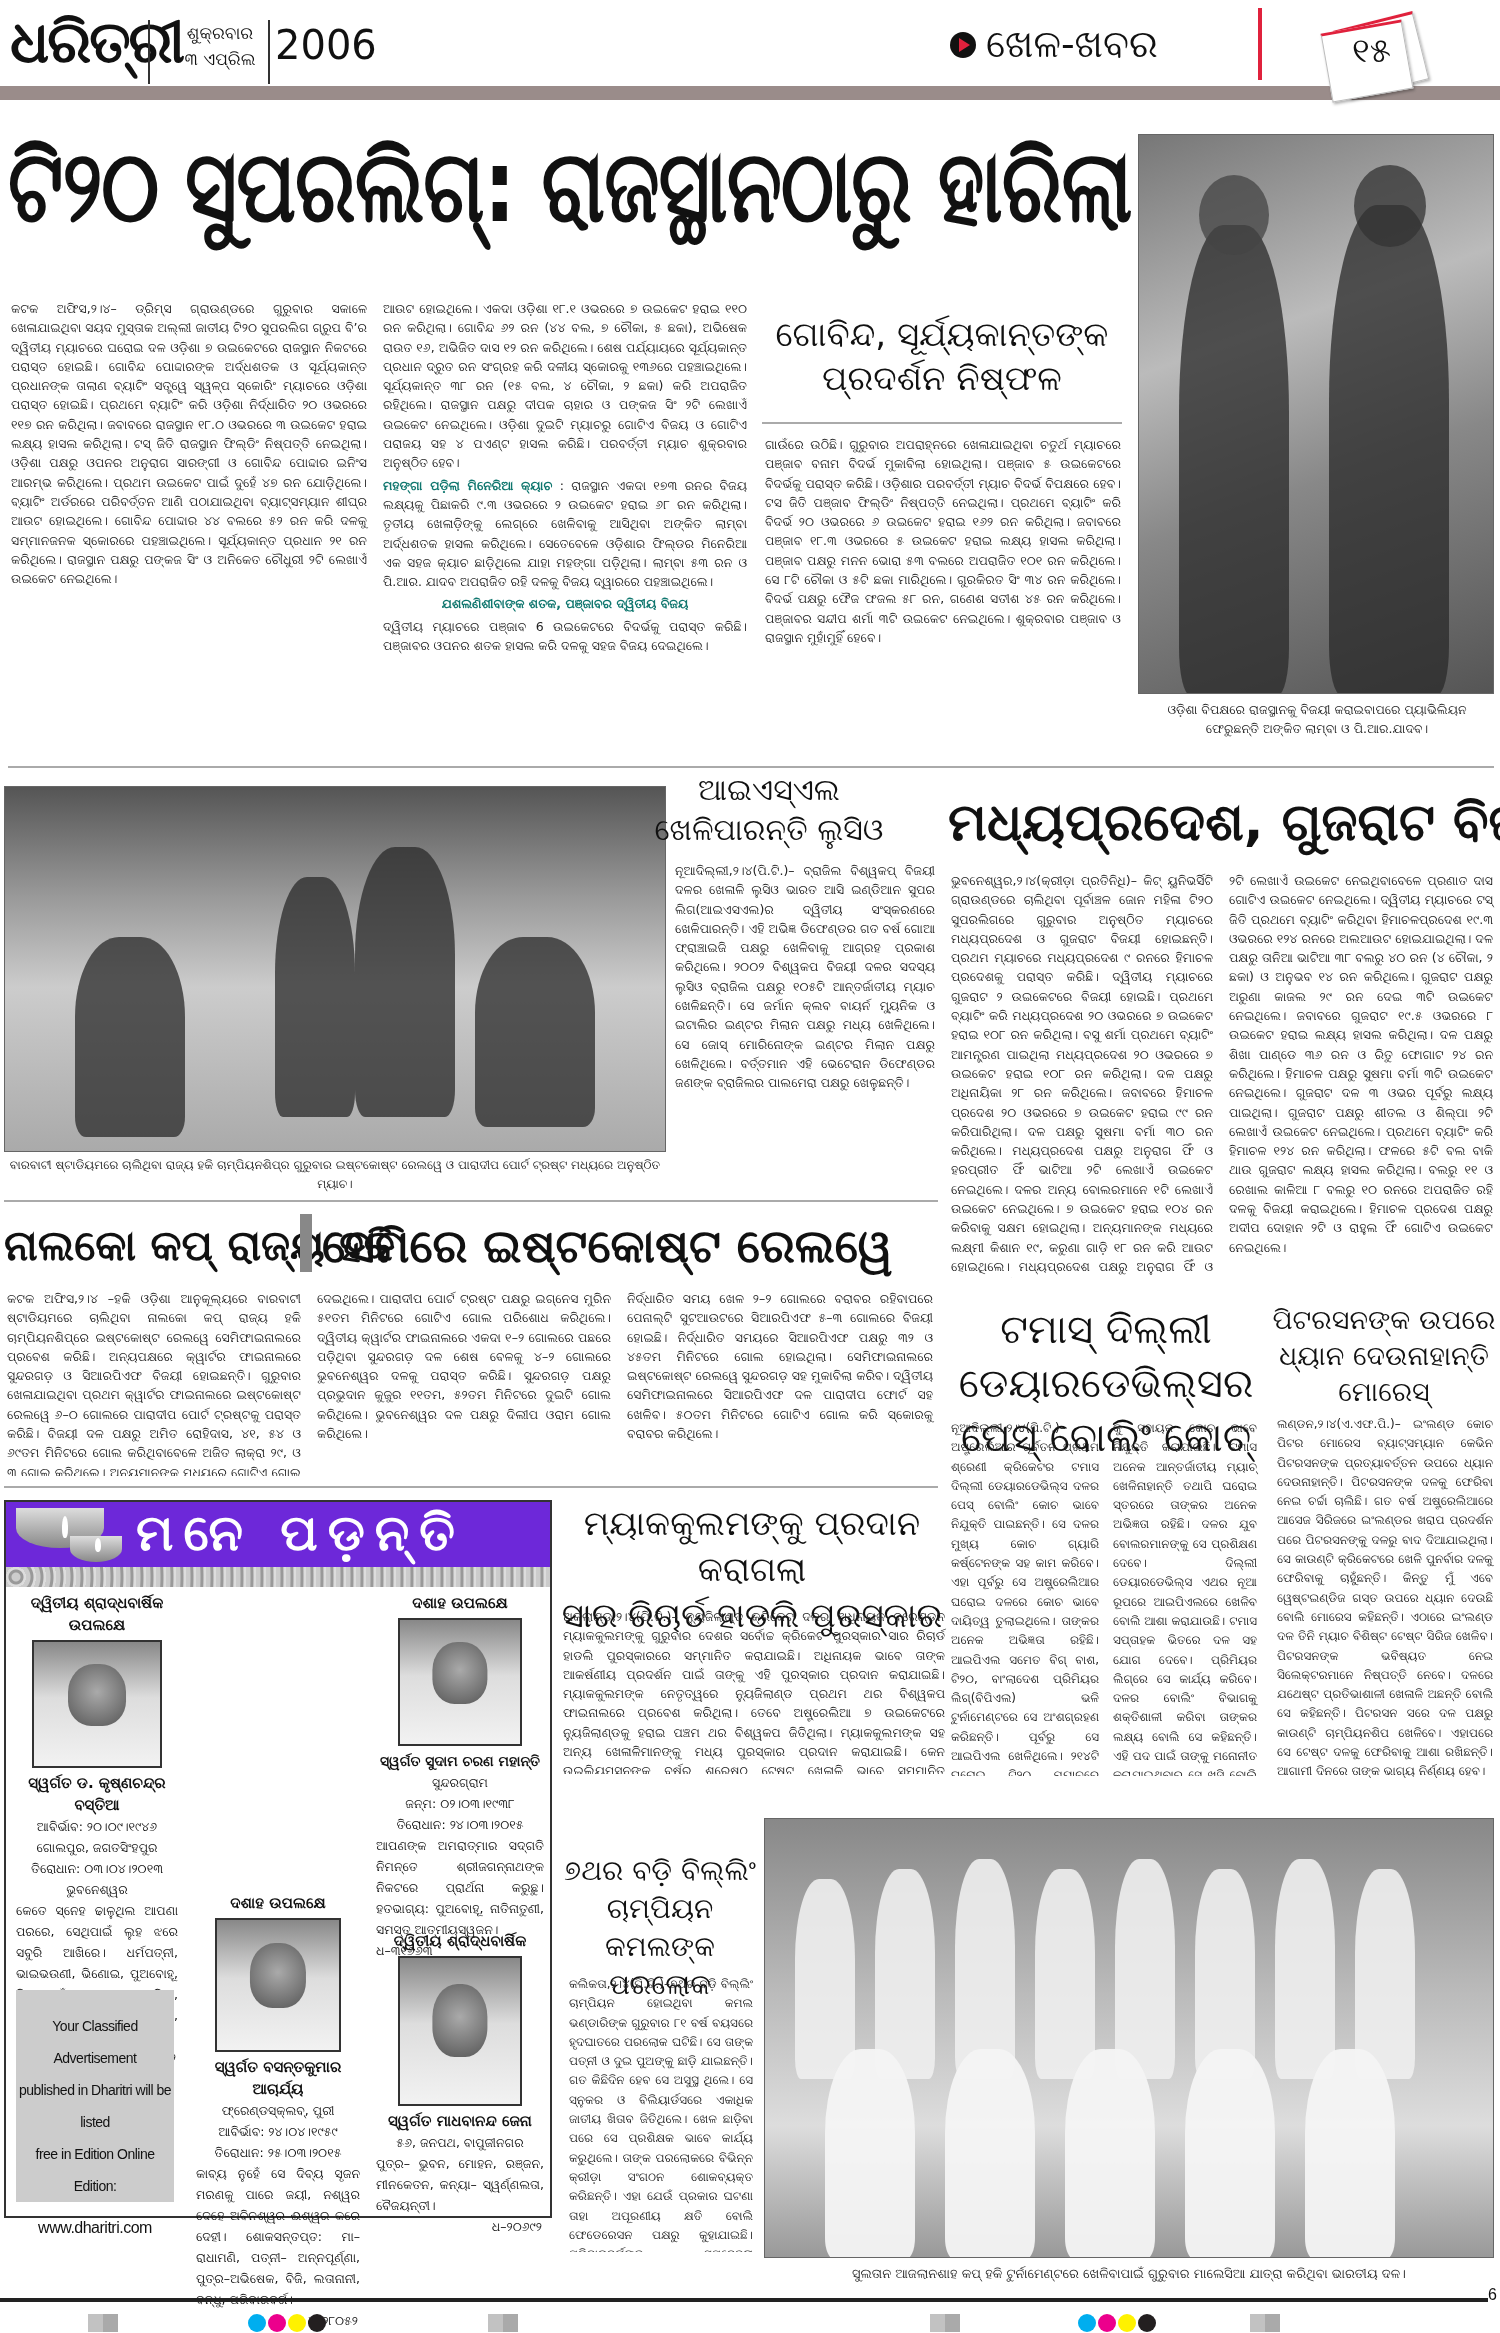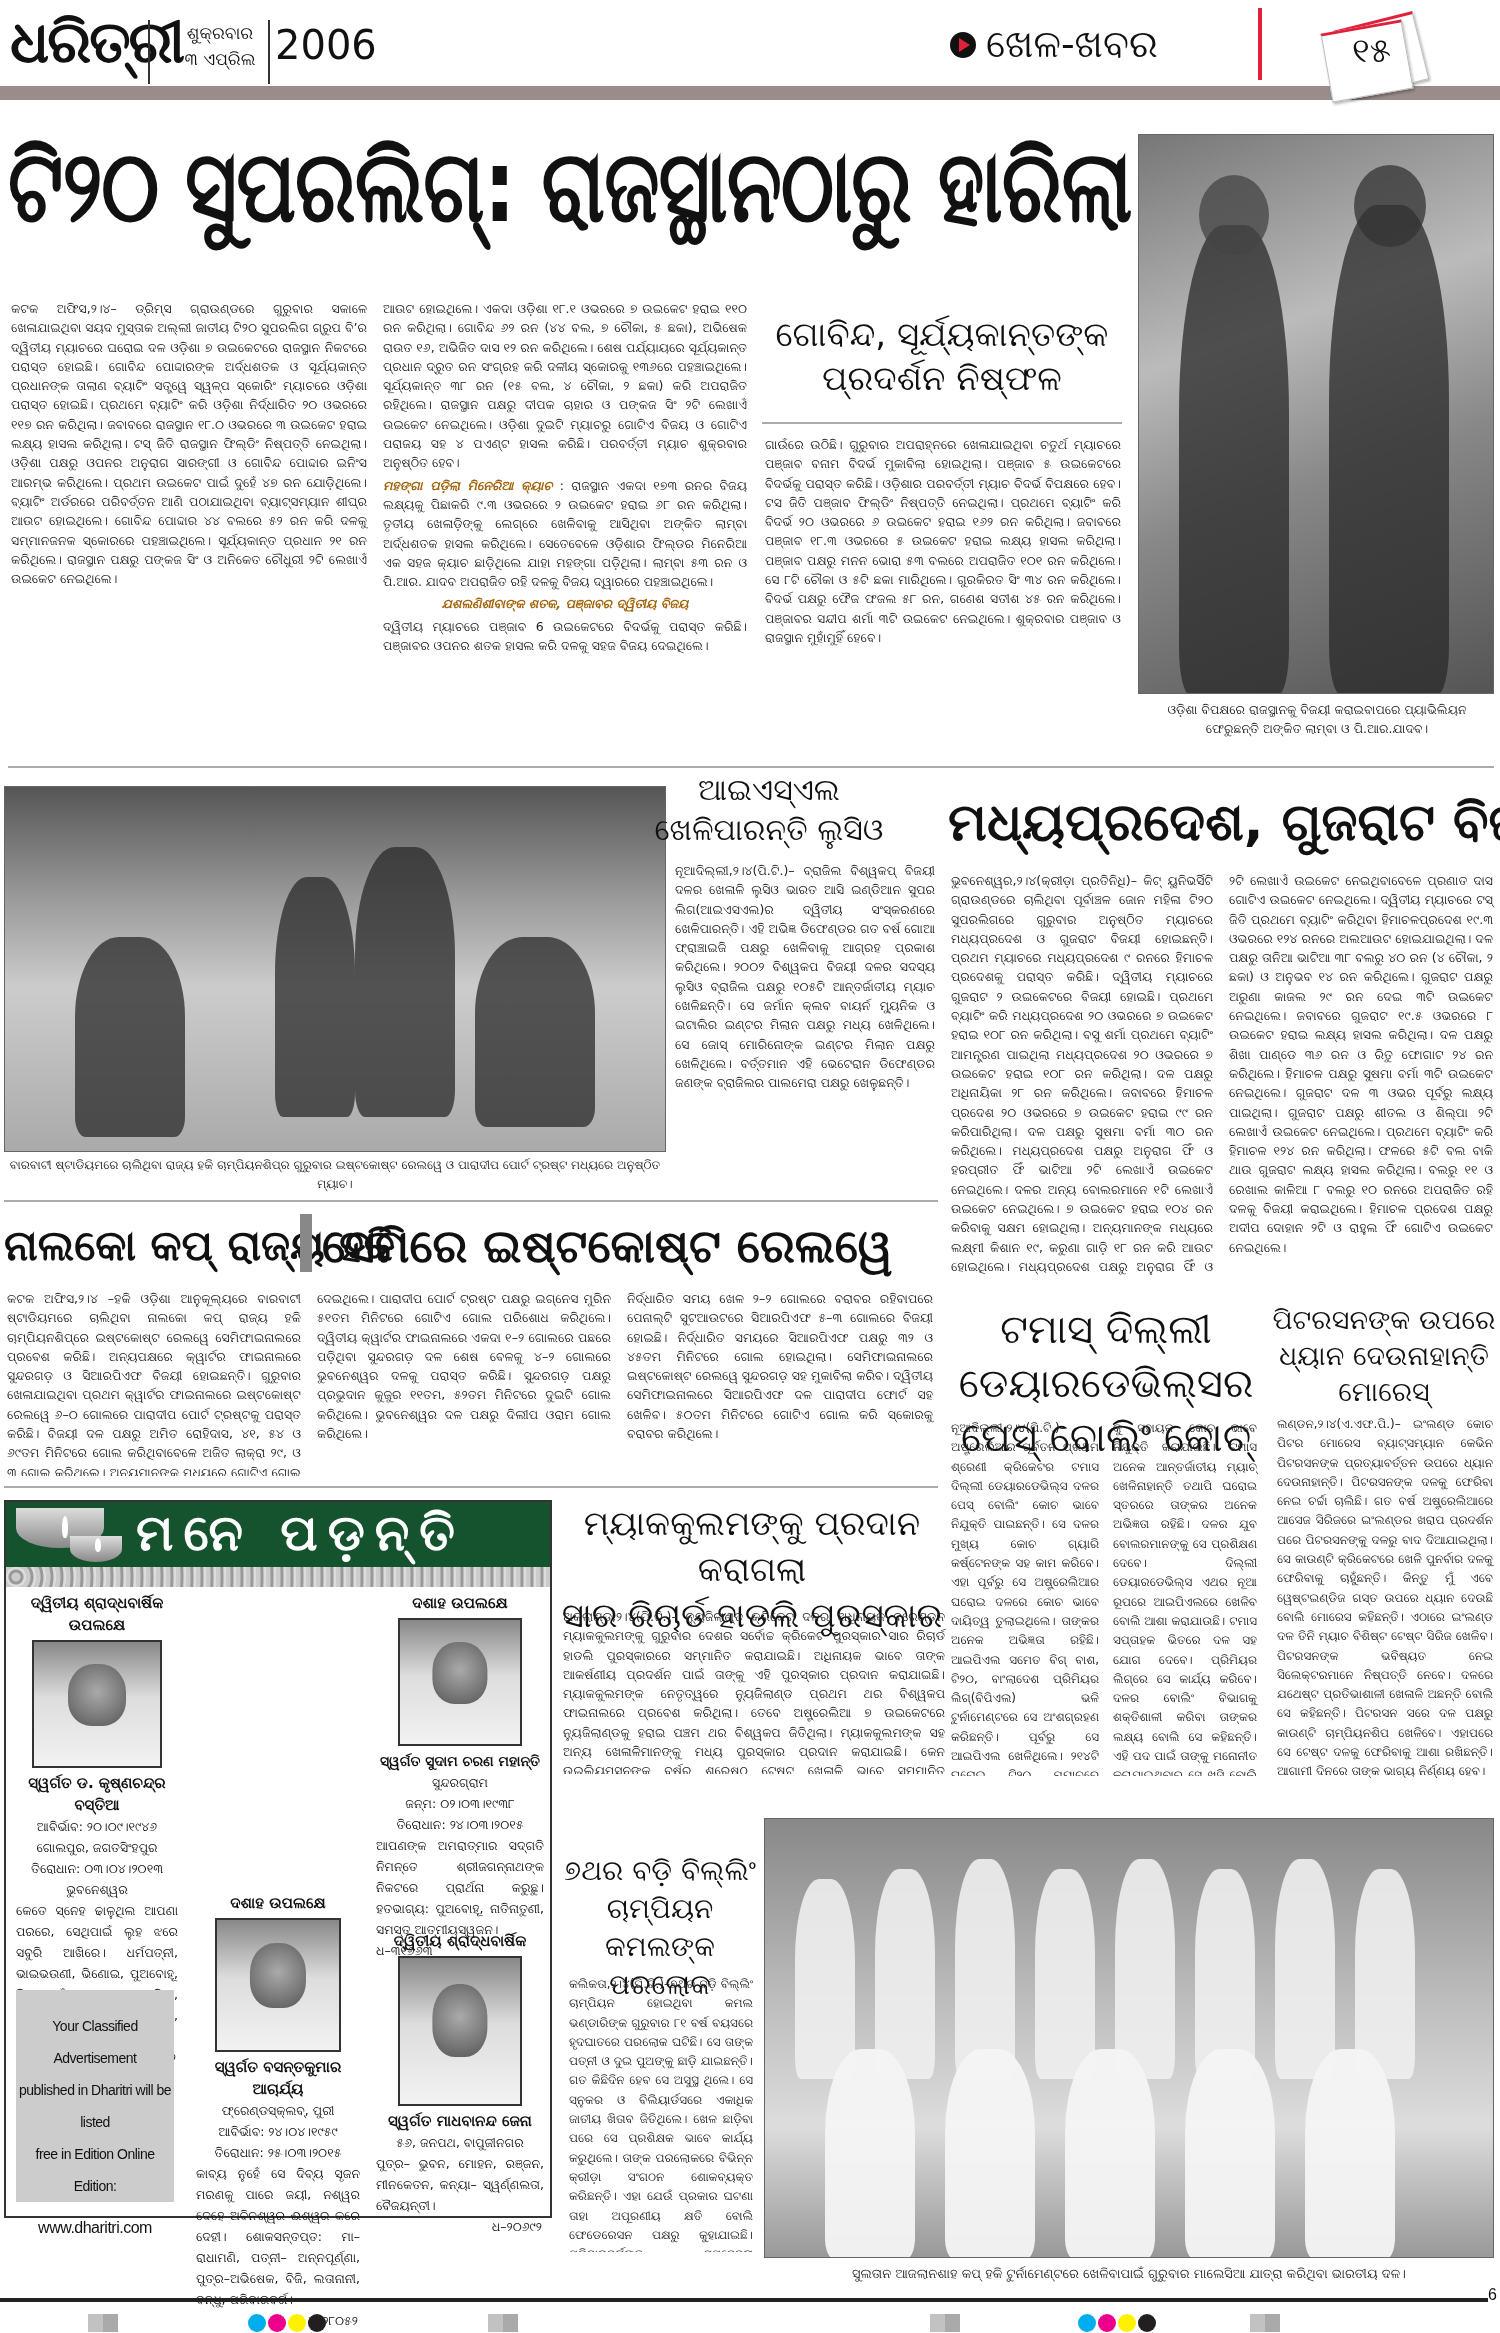--- a/index.html
+++ b/index.html
@@ -2,21 +2,21 @@
 <html><head>
 <meta charset="utf-8">
 <style>
   * { box-sizing: border-box; margin: 0; padding: 0; }
   html, body { width: 1500px; height: 2333px; background: #fff; overflow: hidden; }
   body { font-family: "DejaVu Sans", sans-serif; color: #111; position: relative; }
 
   .abs { position: absolute; }
   .body-text { font-size: 12.5px; line-height: 19.3px; text-align: justify; color: #222; overflow: hidden; }
   .body-text p { margin: 3px; text-indent: 0; }
-  .body-text .sub { font-weight: bold; color: #a16207; font-style: italic; }
+  .body-text .sub { font-weight: bold; color: #0f766e; }
 
   
   #masthead { left: 0; top: 0; width: 1500px; height: 104px; }
   .logo { left: 10px; top: 8px; font-size: 58px; font-weight: bold; font-family: "DejaVu Serif", serif; letter-spacing: -2px; }
   .vline { width: 2px; background: #333; }
   .date-day { left: 180px; top: 20px; font-size: 17px; line-height: 26px; text-align: center; width: 80px; }
   .year { left: 275px; top: 22px; font-size: 40px; font-family: "DejaVu Sans", sans-serif; }
   .section-name { left: 950px; top: 22px; font-size: 38px; display: flex; align-items: center; gap: 10px; }
   .play-dot { width: 26px; height: 26px; border-radius: 50%; background: #111; position: relative; display: inline-block; }
   .play-dot::after { content: ""; position: absolute; left: 9px; top: 6px; border-left: 11px solid #e0213c; border-top: 7px solid transparent; border-bottom: 7px solid transparent; }
@@ -38,21 +38,21 @@
   .subhead-box { font-size: 34px; line-height: 44px; text-align: center; font-weight: normal; }
   .hr { height: 2px; background: #aaa; }
   .hr-dark { height: 4px; background: #222; }
 
   .h-big { font-size: 52px; font-weight: bold; line-height: 64px; white-space: nowrap; }
   .h-med { font-size: 40px; line-height: 52px; text-align: center; }
   .h-small { font-size: 30px; line-height: 40px; text-align: center; }
 
   
   #obit { left: 4px; top: 1500px; width: 548px; height: 718px; border: 2px solid #333; }
-  .obit-banner { position: absolute; left: 0; top: 0; width: 544px; height: 65px; background: #14532d; }
+  .obit-banner { position: absolute; left: 0; top: 0; width: 544px; height: 65px; background: #6d28d9; }
   .obit-title { position: absolute; left: 130px; top: 2px; font-size: 50px; font-weight: bold; color: #fff; letter-spacing: 10px; }
   .lamp { position: absolute; border-radius: 0 0 60% 60%; background: linear-gradient(180deg, #ddd, #888); }
   .flame { position: absolute; width: 6px; height: 22px; background: #fff; border-radius: 50% 50% 40% 40%; }
   .flowers { position: absolute; left: 0; top: 65px; width: 544px; height: 20px; background: repeating-radial-gradient(circle at 10px 10px, #ccc 0 4px, #999 5px 7px, #ddd 8px 10px); }
   .obit-col { position: absolute; text-align: center; font-size: 12.5px; line-height: 21px; }
   .obit-head { font-size: 15px; font-weight: bold; line-height: 22px; }
   .obit-photo { margin: 4px auto; border: 2px solid #333; background: linear-gradient(180deg, #888 0%, #ddd 45%, #f2f2f2 100%); position: relative; overflow: hidden; }
   .obit-photo .face { position: absolute; left: 50%; top: 18%; width: 46%; height: 50%; transform: translateX(-50%); border-radius: 45% 45% 40% 40%; background: radial-gradient(circle at 50% 45%, #aaa, #555); }
   .obit-name { font-size: 15px; font-weight: bold; line-height: 22px; }
   .obit-just { text-align: justify; padding: 0 4px; }

